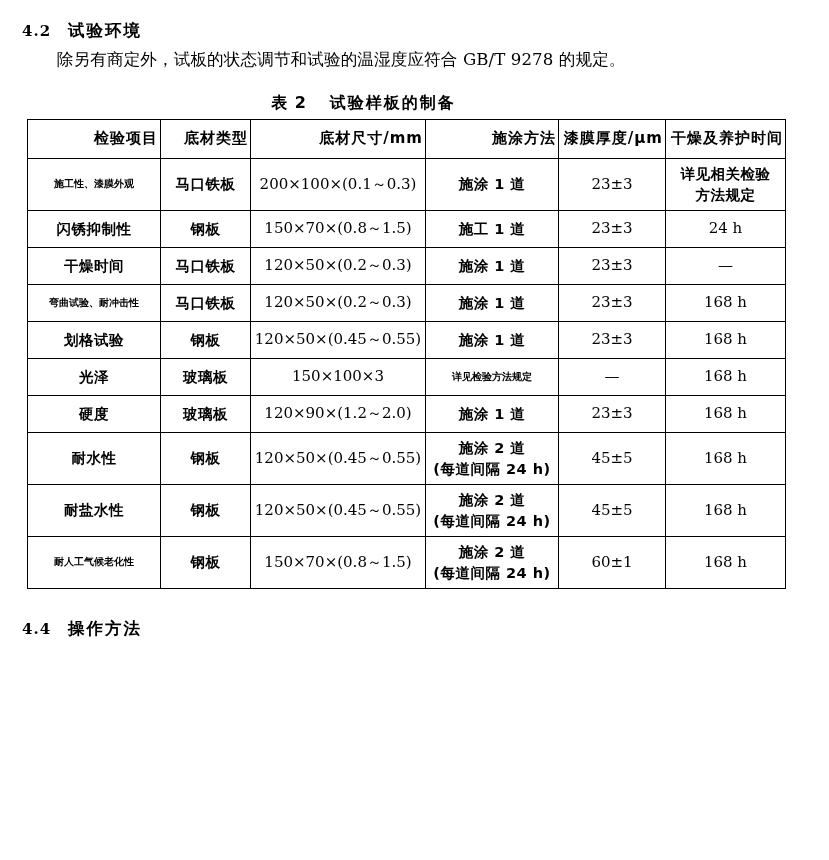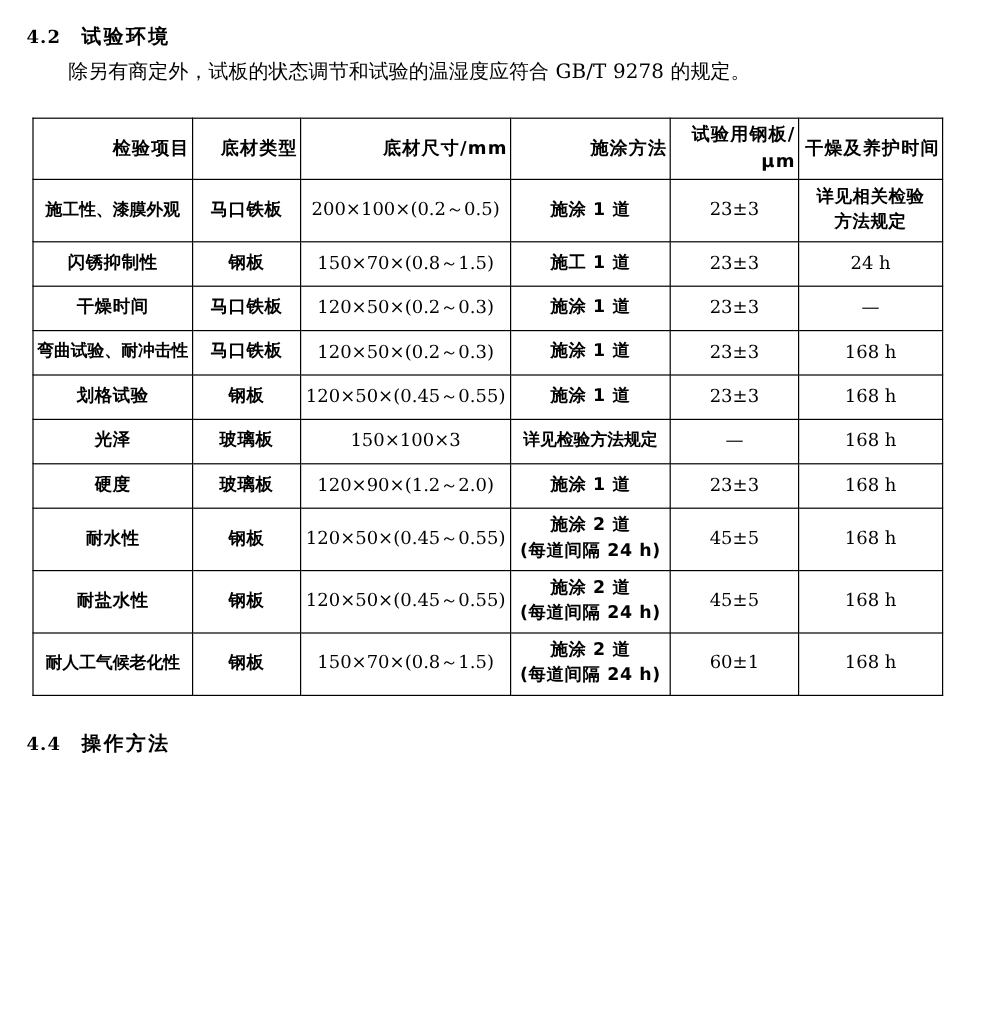--- a/index.html
+++ b/index.html
@@ -105,21 +105,21 @@
   table.spec tbody tr.tall td {
     height: 45px;
   }
   
   .cn {
     font-family: "DejaVu Sans", "Liberation Sans", sans-serif;
     font-weight: bold;
     font-size: 14.5px;
     letter-spacing: 0.5px;
   }
-  .cn.tight { letter-spacing: 0px; font-size: 14px; }
+  .cn.tight { letter-spacing: 0px; font-size: 10px; }
   .num {
     font-family: "DejaVu Serif", "Liberation Serif", serif;
     font-size: 15px;
     letter-spacing: 0px;
   }
   .stack {
     display: block;
   }
   .stack .l1, .stack .l2 {
     display: block;
@@ -149,58 +149,61 @@
   </h2>
   <div class="gap-sm"></div>
   <p class="para indent">除另有商定外，试板的状态调节和试验的温湿度应符合 GB/T 9278 的规定。</p>
 
   <div class="gap-sm"></div>
 
   <div class="gap-sm"></div>
 
   <div class="gap-md"></div>
 
+  <p class="table-caption">
+    <span class="cap-num">表 2</span>&nbsp;&nbsp;&nbsp;<span>试验样板的制备</span>
+  </p>
 
   <div class="gap-sm"></div>
 
   <div class="tbl-wrap">
     <table class="spec">
       <colgroup>
         <col class="c1">
           <col class="c2">
           <col class="c3">
           <col class="c4">
           <col class="c5">
           <col class="c6">
       </colgroup>
       <thead>
         <tr>
           <th>检验项目</th>
           <th>底材类型</th>
           <th>底材尺寸/mm</th>
           <th>施涂方法</th>
-          <th>试验用钢板/μm</th>
+          <th>漆膜厚度/μm</th>
           <th>干燥及养护时间</th>
         </tr>
       </thead>
       <tbody id="tbl-body">
           <tr class="tall">
             <td>
               <span class="stack">
                 <span class="l1 cn tight">施工性、漆膜外观</span>
               </span>
             </td>
             <td>
               <span class="stack">
                 <span class="l1 cn">马口铁板</span>
               </span>
             </td>
             <td>
               <span class="stack">
-                <span class="l1 num">200×100×(0.2～0.5)</span>
+                <span class="l1 num">200×100×(0.1～0.3)</span>
               </span>
             </td>
             <td>
               <span class="stack">
                 <span class="l1 cn">施涂 1 道</span>
               </span>
             </td>
             <td>
               <span class="stack">
                 <span class="l1 num">23±3</span>

